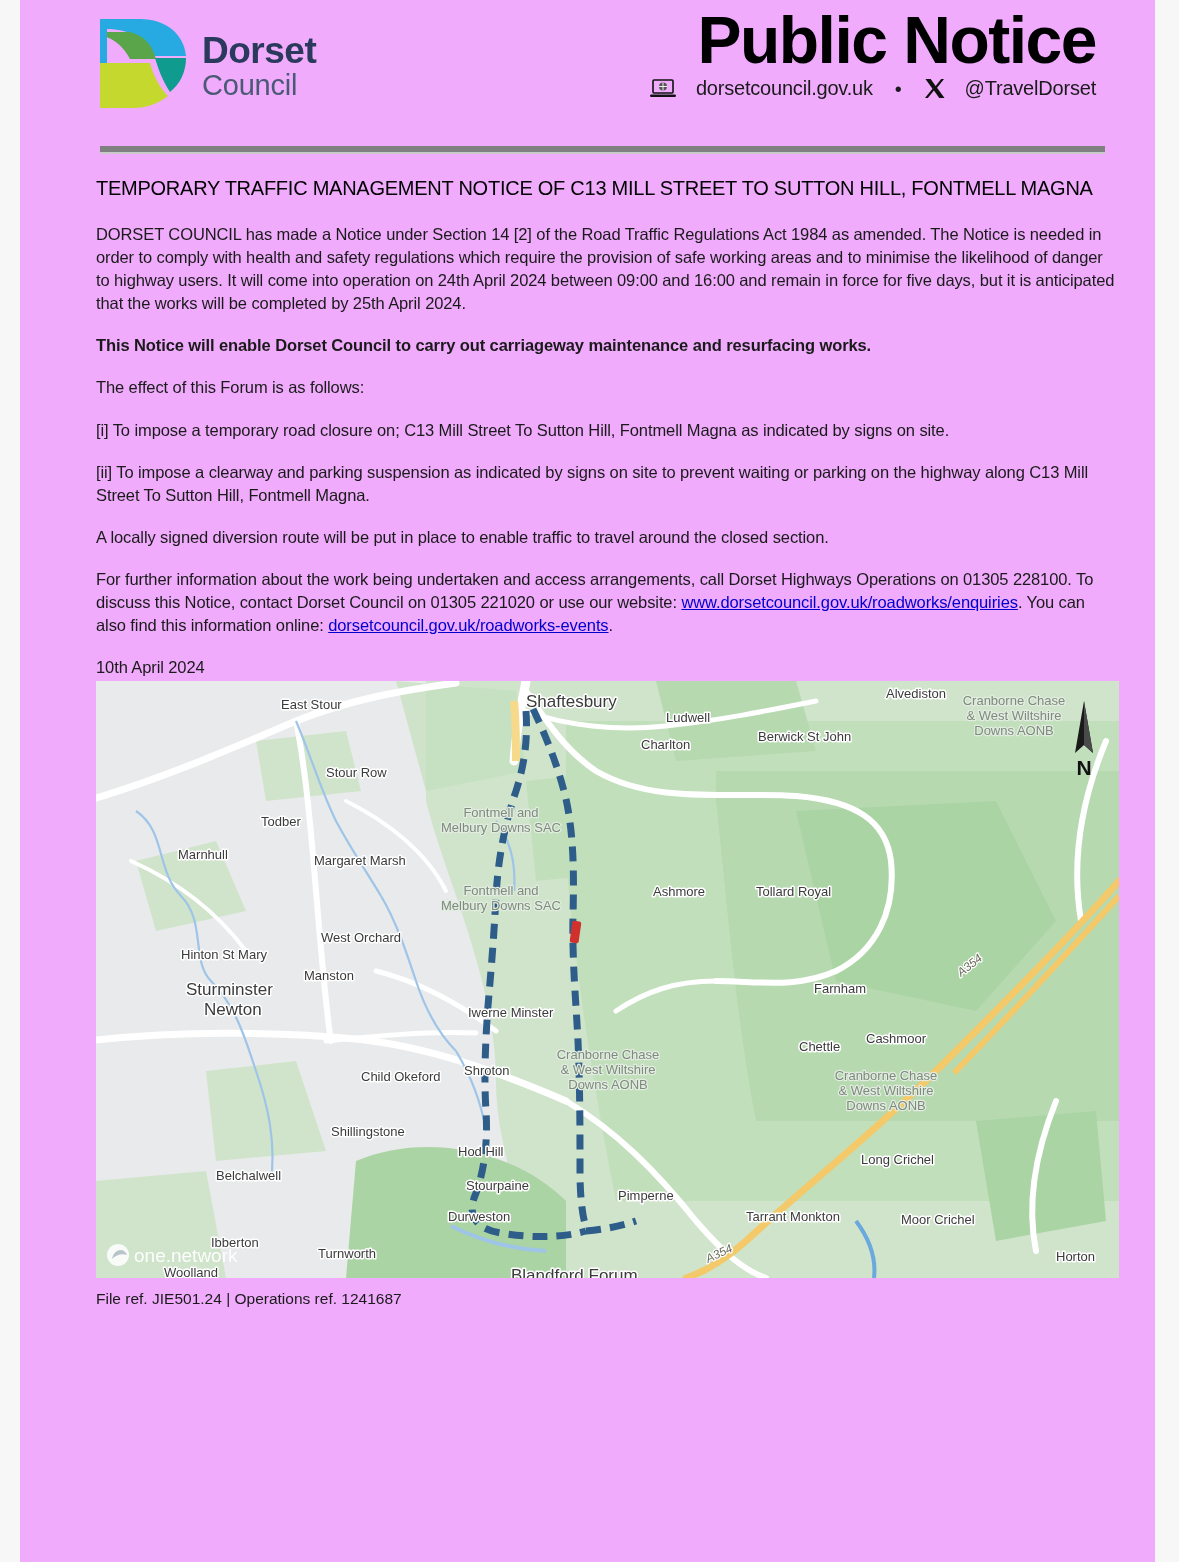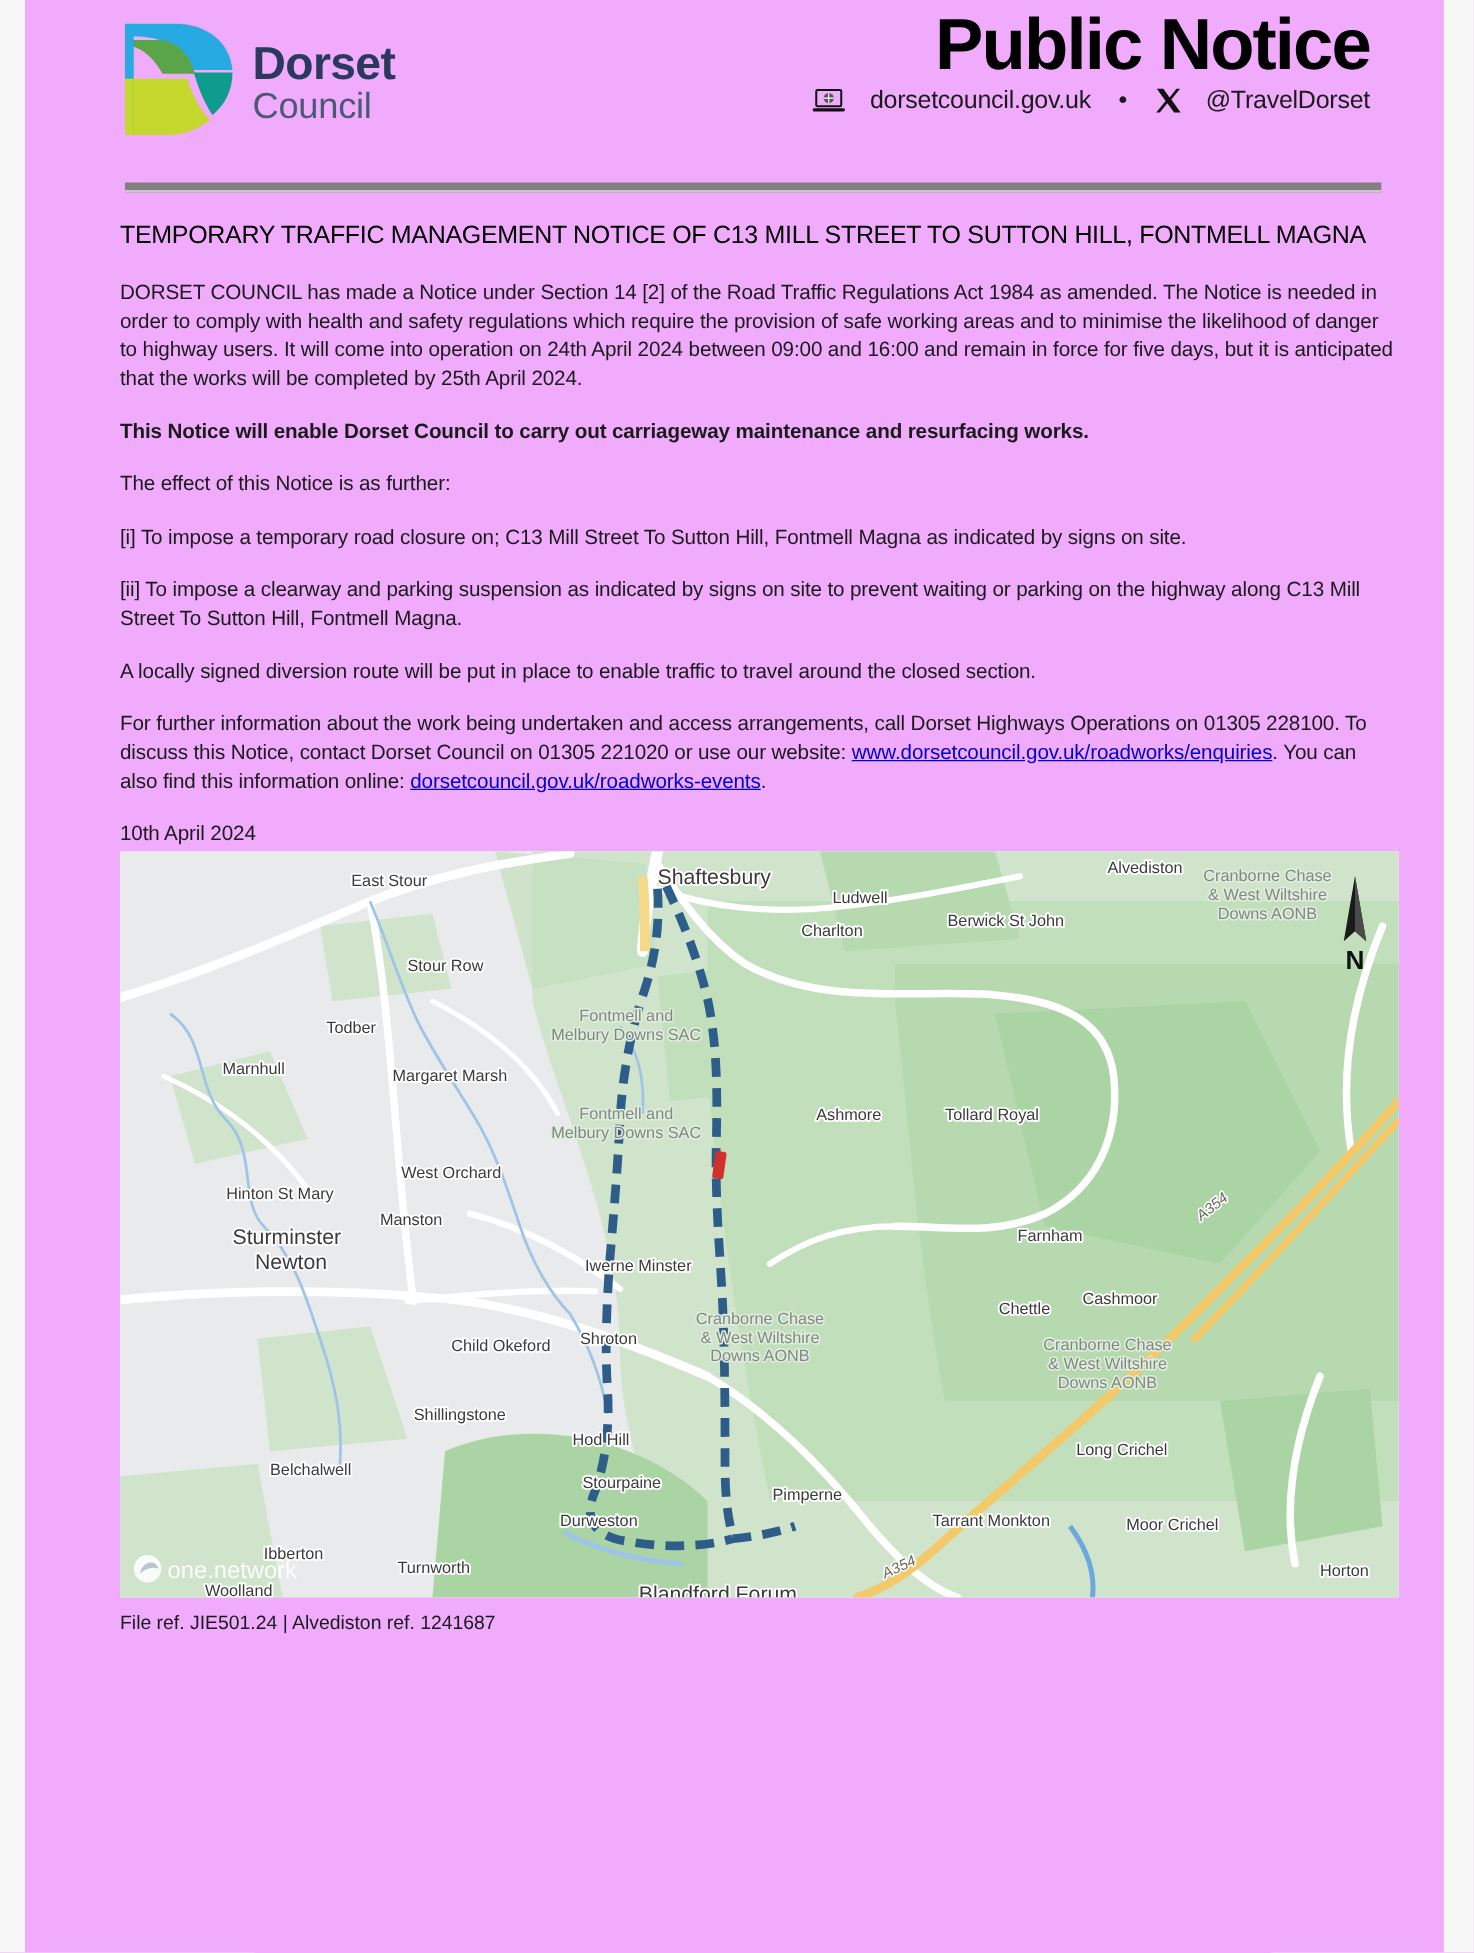--- a/index.html
+++ b/index.html
@@ -59,21 +59,21 @@
 
   .notice-block {
     position: absolute;
     right: 12px;
     top: 6px;
     text-align: right;
     width: 560px;
   }
   .notice-title {
     font-family: "Liberation Sans", sans-serif;
-    font-size: 58px;
+    font-size: 66px;
     font-weight: bold;
     letter-spacing: -1.5px;
     color: #000;
     line-height: 1.05;
     white-space: nowrap;
   }
   .notice-sub {
     display: flex;
     align-items: center;
     justify-content: flex-end;
@@ -203,21 +203,21 @@
       </div>
 
       <div class="rule"></div>
     </div>
 
     <div class="body-wrap">
       <h1 class="doc-title">TEMPORARY TRAFFIC MANAGEMENT NOTICE OF C13 MILL STREET TO SUTTON HILL, FONTMELL MAGNA</h1>
 
       <p class="para">DORSET COUNCIL has made a Notice under Section 14 [2] of the Road Traffic Regulations Act 1984 as amended. The Notice is needed in order to comply with health and safety regulations which require the provision of safe working areas and to minimise the likelihood of danger to highway users. It will come into operation on 24th April 2024 between 09:00 and 16:00 and remain in force for five days, but it is anticipated that the works will be completed by 25th April 2024.</p>
       <p class="para bold">This Notice will enable Dorset Council to carry out carriageway maintenance and resurfacing works.</p>
-      <p class="para">The effect of this Notice is as further:</p>
+      <p class="para">The effect of this Forum is as follows:</p>
       <p class="para">[i] To impose a temporary road closure on; C13 Mill Street To Sutton Hill, Fontmell Magna as indicated by signs on site.</p>
       <p class="para">[ii] To impose a clearway and parking suspension as indicated by signs on site to prevent waiting or parking on the highway along C13 Mill Street To Sutton Hill, Fontmell Magna.</p>
       <p class="para">A locally signed diversion route will be put in place to enable traffic to travel around the closed section.</p>
 
       <p class="para"><span>For further information about the work being undertaken and access arrangements, call Dorset Highways Operations on 01305 228100. To discuss this Notice, contact Dorset Council on 01305 221020 or use our website: </span><a href="#">www.dorsetcouncil.gov.uk/roadworks/enquiries</a><span>. You can also find this information online: </span><a href="#">dorsetcouncil.gov.uk/roadworks-events</a><span>.</span></p>
 
       <p class="para">10th April 2024</p>
       <p class="para">JAN BRITTON, Executive Lead for Place - Dorset Council, County Hall, Dorchester DT1 1XJ. Any person who uses or permits the use of a vehicle in contravention of the Notice will be liable on summary conviction to a fine not exceeding £1000.</p>
     </div>
 
@@ -366,18 +366,18 @@
             <text class="onenet" x="38" y="581" font-family="Liberation Sans, sans-serif">one.network</text>
           </g>
         </g>
       </svg>
     </div>
 
     <div class="fileref">
       <b>File ref.</b>
       <span>JIE501.24</span>
       <span>|</span>
-      <b>Alvediston ref.</b>
+      <b>Operations ref.</b>
       <span>1241687</span>
     </div>
 
   </div>
 </div>
 
 </body></html>

